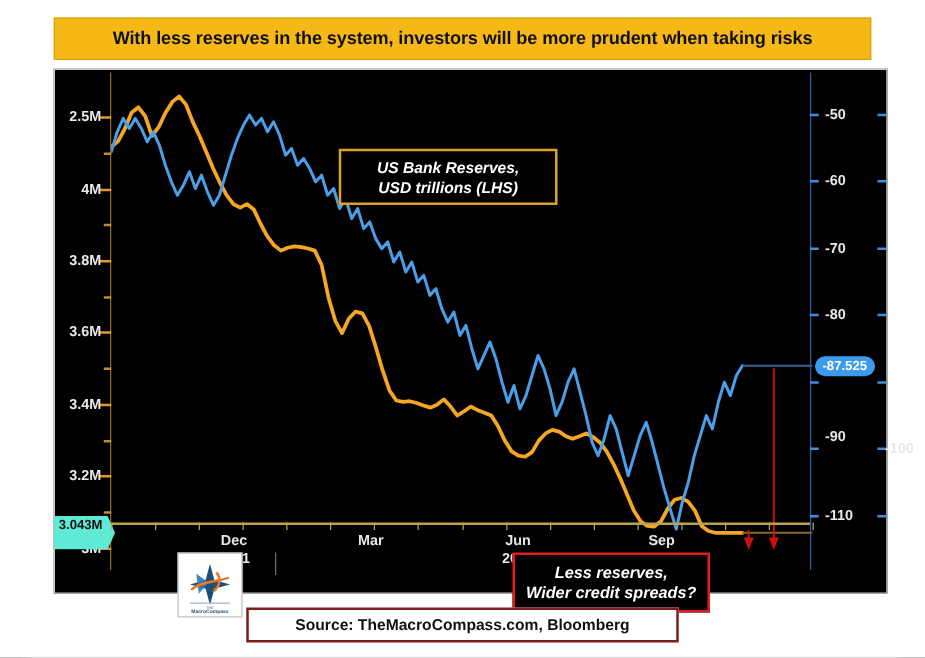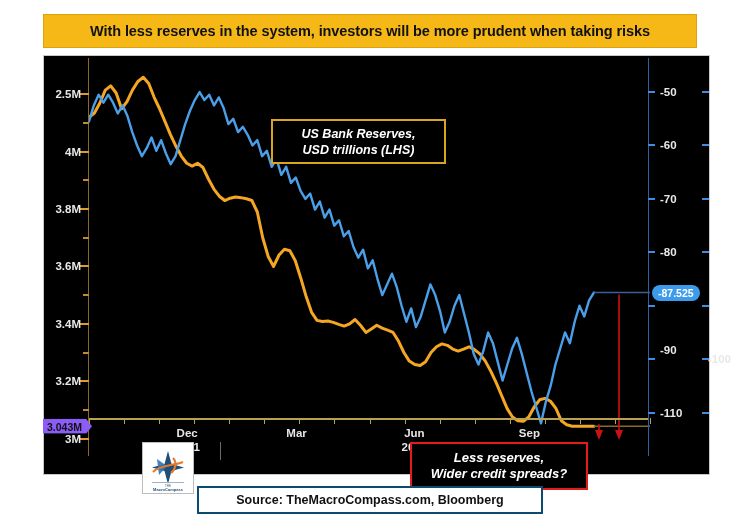--- a/index.html
+++ b/index.html
@@ -33,22 +33,22 @@
   .lax-line{position:absolute;left:44px;top:2px;width:1px;height:398px;background:#8a6a2a;}
   .lax-tick{position:absolute;right:0px;width:6px;height:2px;background:#c08a2e;}
   .lax-tick.major{width:9px;height:2px;background:#e09a2e;}
   .lax-lab{
     position:absolute;right:8px;color:#e8e8e8;font-size:11.5px;font-weight:bold;
     white-space:nowrap;transform:translateY(-50%);text-align:right;
   }
   
   #lhs-flag{
     position:absolute;left:-1px;transform:translateY(-50%);
-    height:15px;background:#8b5cf6;color:#111111;font-size:10.5px;font-weight:bold;
-    display:flex;align-items:center;padding:0 5px 0 4px;
+    height:15px;background:#5eead4;color:#111111;font-size:10.5px;font-weight:bold;
+    display:flex;align-items:center;padding:0 5px 12px 4px;
     clip-path:polygon(0 0, calc(100% - 6px) 0, 100% 50%, calc(100% - 6px) 100%, 0 100%);
     padding-right:10px;
   }
 
   
   #right-axis{position:absolute;right:0px;top:0px;width:61px;height:402px;}
   .rax-line{position:absolute;left:0px;top:2px;width:1px;height:398px;background:#2f5f9e;}
   .rax-tick-l{position:absolute;left:0px;width:7px;height:2px;background:#3d8ee0;}
   .rax-tick-r{position:absolute;right:0px;width:7px;height:2px;background:#3d8ee0;}
   .rax-lab{
@@ -73,34 +73,34 @@
   .xax-divider{position:absolute;top:26px;width:1px;height:18px;background:#6b6b6b;}
 
   
   .callout{
     position:absolute;box-sizing:border-box;background:#000000;
     display:flex;flex-direction:column;align-items:center;justify-content:center;
     font-style:italic;font-weight:bold;color:#ffffff;line-height:16px;
   }
   #callout-lhs{left:195px;top:63px;width:175px;height:45px;border:2px solid #D9A520;font-size:12.5px;margin-left:32px;}
   #callout-rhs{left:470px;top:123px;width:166px;height:69px;border:2px solid #7FB4E8;font-size:12.5px;}
-  #callout-red{left:366px;top:386px;width:178px;height:48px;border:2.5px solid #E21B1B;font-size:13px;}
+  #callout-red{left:366px;top:386px;width:158px;height:48px;border:2.5px solid #E21B1B;font-size:13px;}
   .u{text-decoration:underline;}
 
   
   #logo{
     position:absolute;left:98px;top:386px;width:52px;height:52px;
     background:#ffffff;border:1px solid #bdbdbd;box-sizing:border-box;
   }
   #logo svg{display:block;}
 
   
   #source-box{
     position:absolute;left:197px;top:486px;width:346px;height:28px;
-    background:#ffffff;border:2px solid #0c4a6e;box-sizing:border-box;
+    background:#ffffff;border:2px solid #7f1d1d;box-sizing:border-box;
     display:flex;align-items:center;justify-content:center;
   }
   #source-box .txt{font-size:12.5px;font-weight:bold;color:#111111;white-space:nowrap;}
 </style>
 </head>
 <body>
 
 <div id="root">
 
   <div id="title-banner">

